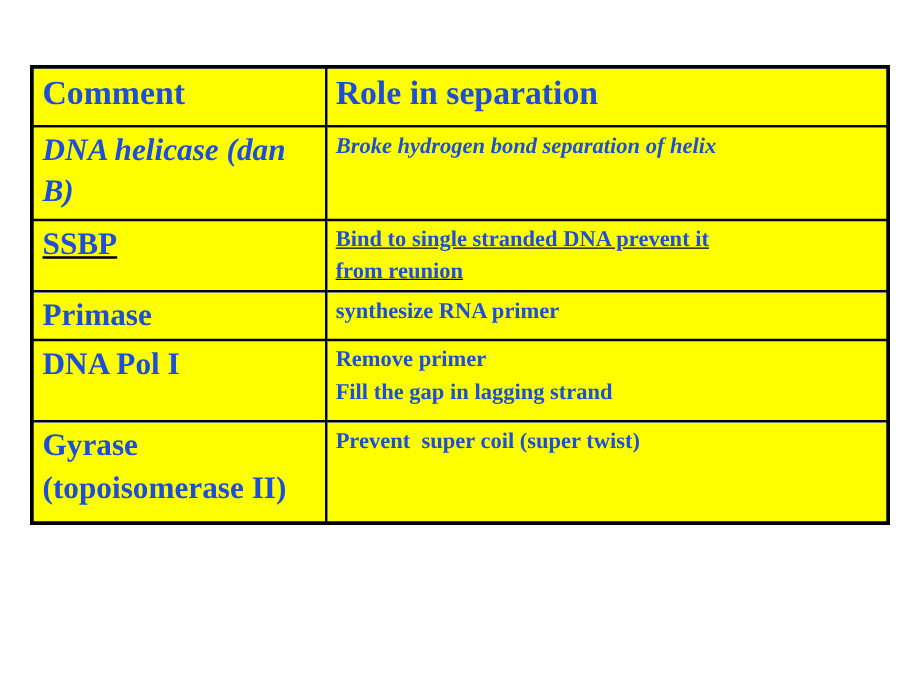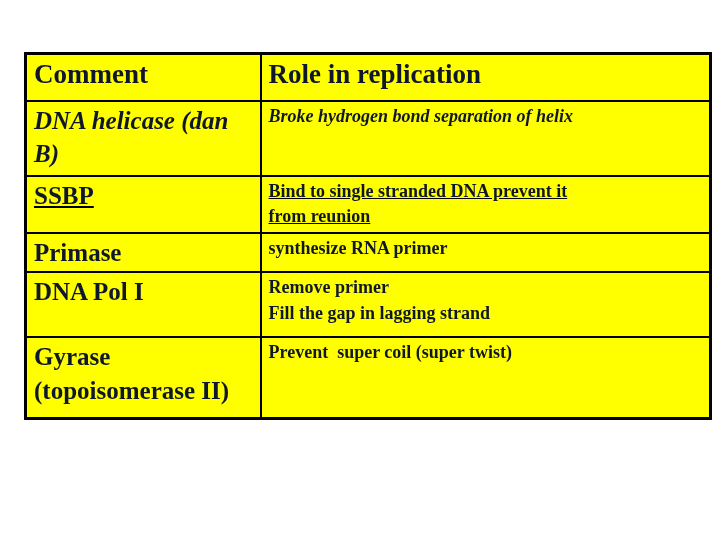--- a/index.html
+++ b/index.html
@@ -22,21 +22,21 @@
     left: 24px;
     top: 52px;
     width: 685px;
     border-collapse: collapse;
     table-layout: fixed;
     border: 3px solid #000000;
   }
   table.enzyme-table td, table.enzyme-table th {
     border: 2px solid #000000;
     background: #FFFF00;
-    color: #0f172a;
+    color: #1d4ed8;
     vertical-align: top;
     text-align: left;
     padding: 2px 4px 2px 7px;
     white-space: pre-wrap;
     overflow: hidden;
     font-weight: bold;
   }
   col.c1 { width: 235px; }
   col.c2 { width: 450px; }
   th.hdr {
@@ -66,21 +66,21 @@
 
 <div class="slide">
   <table class="enzyme-table">
     <colgroup>
       <col class="c1">
       <col class="c2">
     </colgroup>
     <tbody>
       <tr class="r-header">
         <th class="hdr">Comment</th>
-        <th class="hdr">Role in replication</th>
+        <th class="hdr">Role in separation</th>
       </tr>
       <tr class="r0">
         <td class="comment">DNA helicase (dan
 B)</td>
         <td class="role">Broke hydrogen bond separation of helix</td>
       </tr>
       <tr class="r1">
         <td class="comment">SSBP</td>
         <td class="role">Bind to single stranded DNA prevent it
 from reunion</td>

